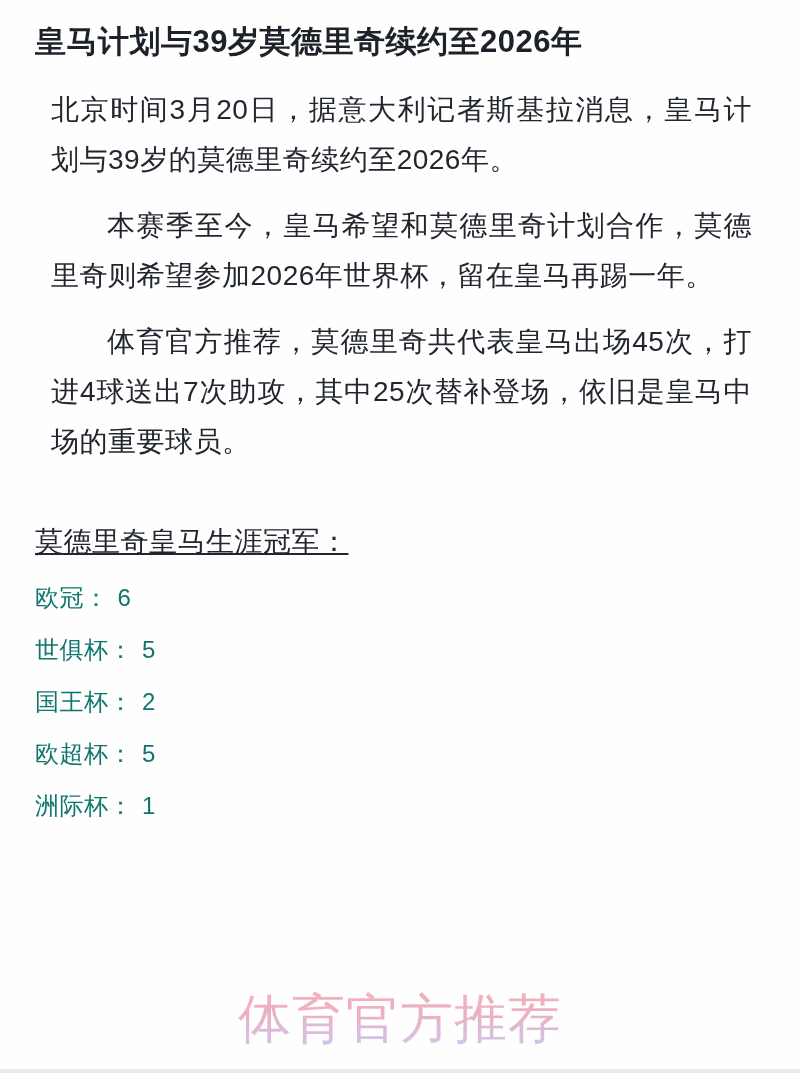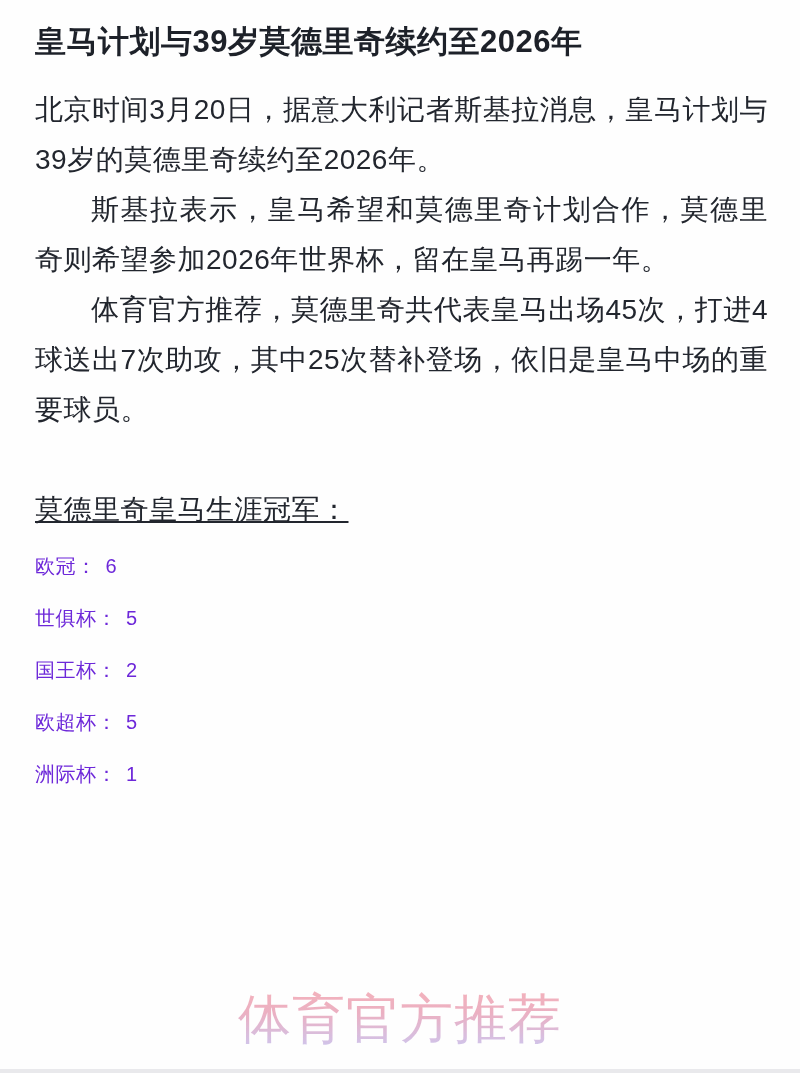--- a/index.html
+++ b/index.html
@@ -25,43 +25,43 @@
     font-size: 31px;
     font-weight: 700;
     line-height: 44px;
     letter-spacing: 0.5px;
     color: #1d2129;
   }
   .body-text {
     margin-top: 21px;
   }
   .para {
-    margin: 0;
+    margin: 16px;
     font-size: 28px;
     line-height: 50px;
     letter-spacing: 0.5px;
     color: #22262e;
     text-align: justify;
   }
   .para.indent { text-indent: 2em; }
   .trophy-heading {
     margin-top: 50px;
     font-size: 28px;
     line-height: 50px;
     letter-spacing: 0.5px;
     color: #22262e;
     text-decoration: underline;
   }
   .trophy-list { margin-top: 5px; }
   .trophy-item {
     height: 52px;
     line-height: 52px;
-    font-size: 20px;
+    font-size: 24px;
     letter-spacing: 0.5px;
-    color: #6d28d9;
+    color: #0f766e;
   }
   .trophy-item .trophy-count { margin-left: 9px; }
   .watermark {
     position: absolute;
     left: 238px;
     top: 988px;
     font-family: "Liberation Serif", serif;
     font-size: 53px;
     line-height: 62px;
     letter-spacing: 1px;
@@ -89,21 +89,21 @@
 </style>
 </head>
 <body>
 
 <div class="page">
 
   <h1 class="article-title">皇马计划与39岁莫德里奇续约至2026年</h1>
 
   <div class="body-text">
     <p class="para">北京时间3月20日，据意大利记者斯基拉消息，皇马计划与39岁的莫德里奇续约至2026年。</p>
-    <p class="para indent">斯基拉表示，皇马希望和莫德里奇计划合作，莫德里奇则希望参加2026年世界杯，留在皇马再踢一年。</p>
+    <p class="para indent">本赛季至今，皇马希望和莫德里奇计划合作，莫德里奇则希望参加2026年世界杯，留在皇马再踢一年。</p>
     <p class="para indent">体育官方推荐，莫德里奇共代表皇马出场45次，打进4球送出7次助攻，其中25次替补登场，依旧是皇马中场的重要球员。</p>
   </div>
 
   <div class="trophy-heading">莫德里奇皇马生涯冠军：</div>
 
   <div class="trophy-list">
     <div class="trophy-item">
       <span>欧冠</span><span>：</span><span class="trophy-count">6</span>
     </div>
     <div class="trophy-item">

